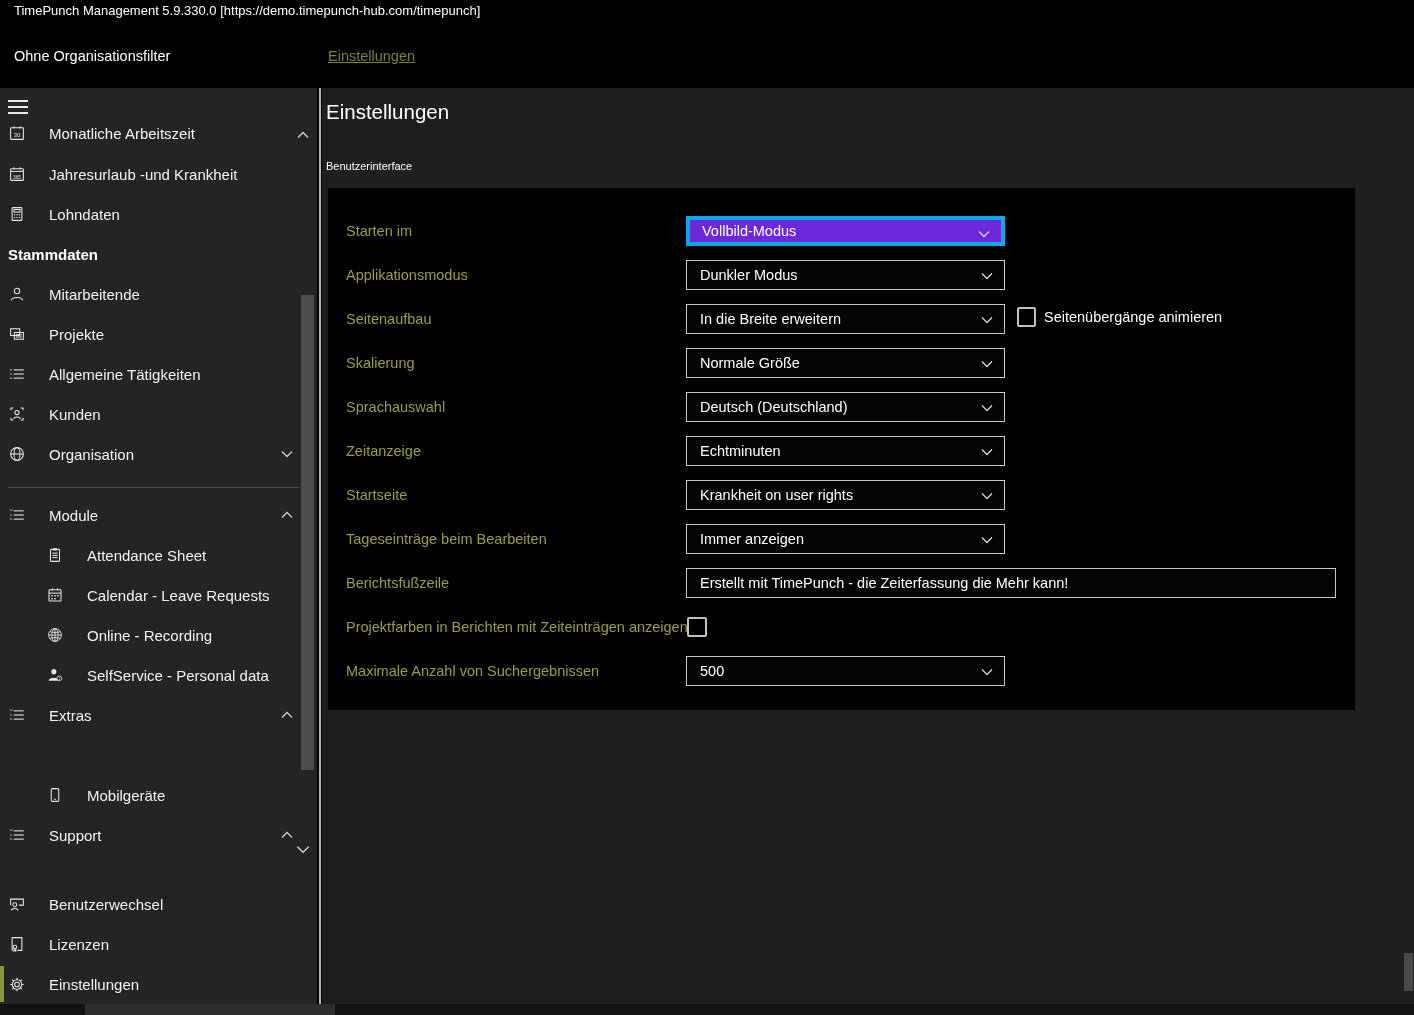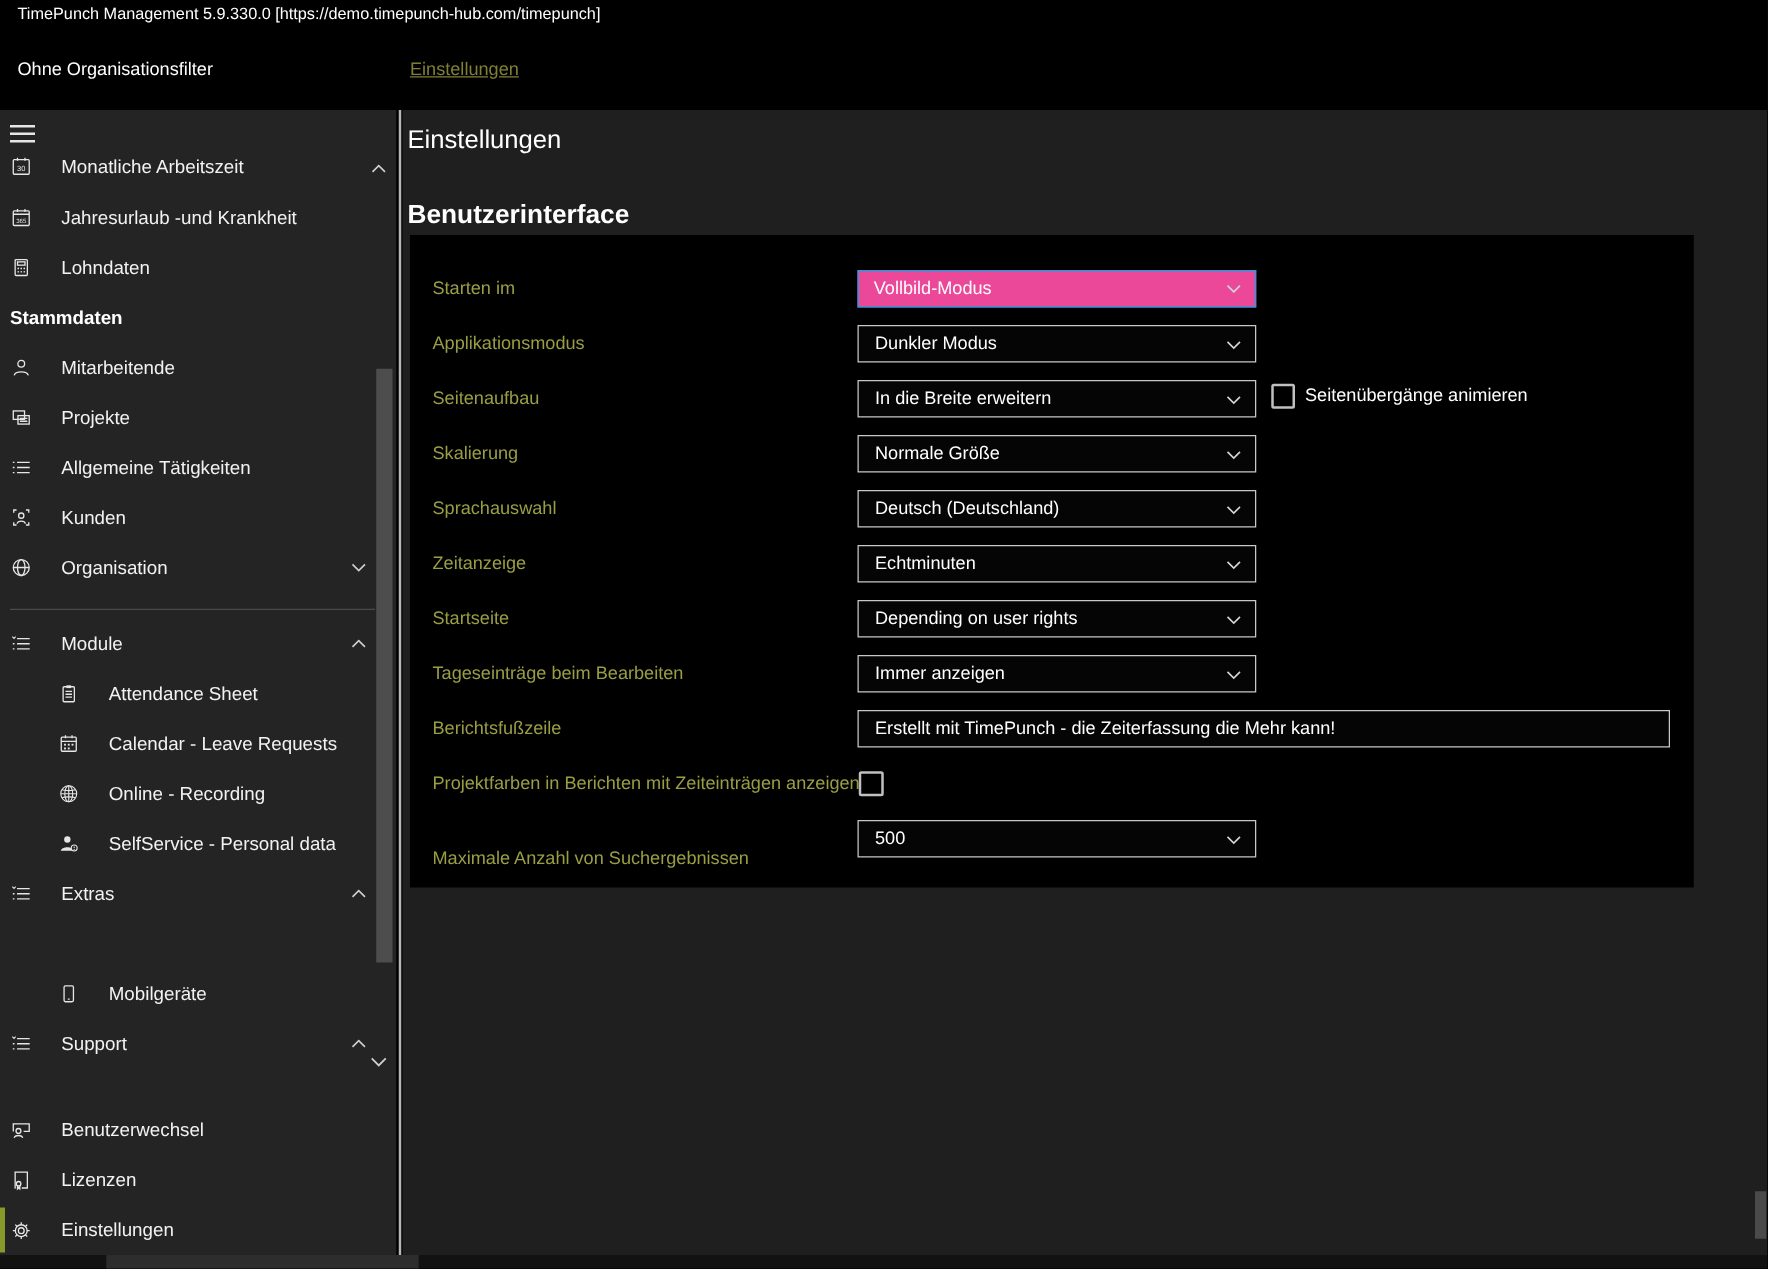--- a/index.html
+++ b/index.html
@@ -26,25 +26,25 @@
   .chev { position:absolute; width:12px; height:8px; }
   .nav-divider { position:absolute; left:8px; width:292px; height:1px; background:#4a4a4a; }
   .accent-bar { position:absolute; left:0; width:4px; height:36px; background:#87992b; }
   .side-thumb { position:absolute; left:301px; top:207px; width:13px; height:475px; background:#4d4d4d; cursor:pointer; }
   .more-chev { position:absolute; left:296px; top:757px; cursor:pointer; }
   
   .v-divider { position:absolute; left:319px; top:88px; width:2px; height:916px; background:#b8b8b8; }
   
   .main { position:absolute; left:322px; top:88px; width:1092px; height:916px; background:#1f1f1f; }
   .page-title { position:absolute; left:4px; top:12px; font-size:20.5px; font-weight:normal; color:#fff; }
-  .section-title { position:absolute; left:4px; top:72px; font-size:21px; font-weight:bold; color:#fff; }
+  .section-title { position:absolute; left:4px; top:72px; font-size:11px; font-weight:normal; color:#fff; }
   .card { position:absolute; left:6px; top:100px; width:1027px; height:522px; background:#000; }
   .f-label { position:absolute; left:18px; height:30px; line-height:30px; font-size:14.5px; color:#9a9e43; white-space:nowrap; }
   .dd { position:absolute; left:358px; width:319px; height:30px; background:#050505; border:1px solid #c8c8c8; display:flex; align-items:center; padding-left:13px; font-size:14.5px; color:#fff; cursor:pointer; }
-  .dd.hl { background:#ec4899; border:1px solid #0ea5e9; padding-left:12px; }
+  .dd.hl { background:#6d28d9; border:4px solid #0ea5e9; padding-left:12px; }
   .dd .dd-chev { position:absolute; right:11px; top:11px; }
   .dd.hl .dd-chev { top:10px; }
   .txt-input { position:absolute; left:358px; width:650px; height:30px; background:#050505; border:1px solid #c8c8c8; color:#fff; font-size:14.5px; padding:0 13px; font-family:"Liberation Sans","DejaVu Sans",sans-serif; }
   .cbx { position:absolute; width:19px; height:20px; background:transparent; border:2px solid #c0c0c0; border-radius:2px; cursor:pointer; }
   .cbx-label { position:absolute; height:30px; line-height:30px; font-size:14.5px; color:#fff; white-space:nowrap; }
   .main-thumb { position:absolute; left:1082px; top:865px; width:9px; height:38px; background:#4a4a4a; cursor:pointer; }
   
   .hbar { position:absolute; left:0; top:1004px; width:1414px; height:11px; background:#121212; }
   .hbar .hthumb { position:absolute; left:85px; top:0; width:250px; height:11px; background:#2d2d2d; cursor:pointer; }
   svg { display:block; }
@@ -398,41 +398,41 @@
       <div class="f-label" style="top:248px">Zeitanzeige</div>
       <div class="dd" style="top:248px">
         <span>Echtminuten</span>
         <svg class="dd-chev" width="12" height="8" viewBox="0 0 12 8">
             <polyline points="1,1.5 6,6.5 11,1.5" fill="none" stroke="#d6d6d6" stroke-width="1.3"></polyline>
           </svg>
       </div>
 
       <div class="f-label" style="top:292px">Startseite</div>
       <div class="dd" style="top:292px">
-        <span>Depending on user rights</span>
+        <span>Krankheit on user rights</span>
         <svg class="dd-chev" width="12" height="8" viewBox="0 0 12 8">
             <polyline points="1,1.5 6,6.5 11,1.5" fill="none" stroke="#d6d6d6" stroke-width="1.3"></polyline>
           </svg>
       </div>
 
       <div class="f-label" style="top:336px">Tageseinträge beim Bearbeiten</div>
       <div class="dd" style="top:336px">
         <span>Immer anzeigen</span>
         <svg class="dd-chev" width="12" height="8" viewBox="0 0 12 8">
             <polyline points="1,1.5 6,6.5 11,1.5" fill="none" stroke="#d6d6d6" stroke-width="1.3"></polyline>
           </svg>
       </div>
 
       <div class="f-label" style="top:380px">Berichtsfußzeile</div>
       <input class="txt-input" style="top: 380px;" type="text" value="Erstellt mit TimePunch - die Zeiterfassung die Mehr kann!">
 
       <div class="f-label" style="top:424px">Projektfarben in Berichten mit Zeiteinträgen anzeigen</div>
       <div class="cbx" style="left:359px;top:429px;width:20px"></div>
 
-      <div class="f-label" style="top:484px">Maximale Anzahl von Suchergebnissen</div>
+      <div class="f-label" style="top:468px">Maximale Anzahl von Suchergebnissen</div>
       <div class="dd" style="top:468px">
         <span>500</span>
         <svg class="dd-chev" width="12" height="8" viewBox="0 0 12 8">
             <polyline points="1,1.5 6,6.5 11,1.5" fill="none" stroke="#d6d6d6" stroke-width="1.3"></polyline>
           </svg>
       </div>
 
     </section>
 
     <div class="main-thumb"></div>

